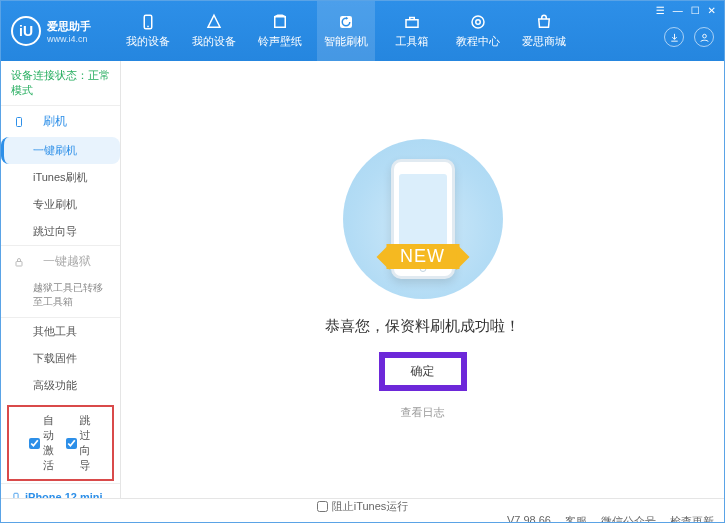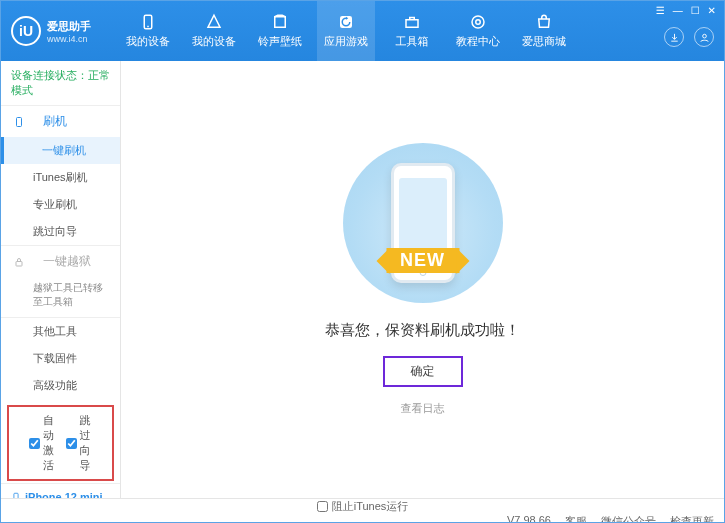--- a/index.html
+++ b/index.html
@@ -18,39 +18,39 @@
 .circle-btn { width: 20px; height: 20px; border: 1px solid rgba(255,255,255,0.6); border-radius: 50%; display: flex; align-items: center; justify-content: center; cursor: pointer; }
 .body { display: flex; height: calc(100% - 60px - 24px); }
 .sidebar { width: 120px; border-right: 1px solid #e5e5e5; overflow-y: auto; font-size: 11px; color: #555; }
 .dev-status { padding: 7px 10px; font-size: 11px; color: #666; }
 .dev-status span { color: #27ae60; }
 .side-section { border-top: 1px solid #eee; }
 .side-head { display: flex; align-items: center; padding: 7px 12px; font-size: 12px; color: #444; gap: 18px; }
 .side-head.blue { color: #2d8fe8; }
 .side-head.gray { color: #aaa; }
 .side-sub { padding: 6px 10px 6px 32px; cursor: pointer; font-size: 11px; }
-.side-sub.active { background: #e8f3fd; color: #2d8fe8; border-left: 3px solid #2d8fe8; padding-left: 38px; }
+.side-sub.active { background: #e8f3fd; color: #2d8fe8; border-left: 3px solid #2d8fe8; padding-left: 29px; border-radius: 8px; }
 .side-note { padding: 4px 10px 8px 32px; font-size: 10px; color: #888; line-height: 1.4; }
 .checks { border: 2px solid #d94a4a; margin: 6px 6px 2px 6px; padding: 6px 20px; display: flex; gap: 10px; font-size: 11px; }
 .checks label { display: flex; align-items: center; gap: 3px; cursor: pointer; }
 .checks input { accent-color: #2d8fe8; width: 11px; height: 11px; }
 .device-block { padding: 6px 10px 8px 10px; border-top: 1px solid #eee; }
 .device-name { color: #2d8fe8; font-size: 11px; font-weight: bold; display: flex; align-items: center; gap: 4px; text-align: center; }
 .device-badge { display: inline-block; border: 1px solid #ccc; border-radius: 2px; padding: 1px 4px; font-size: 9px; color: #888; margin-top: 2px; }
 .main { flex: 1; display: flex; flex-direction: column; align-items: center; justify-content: center; position: relative; }
 .phone-img { width: 160px; height: 160px; border-radius: 50%; background: radial-gradient(circle at 50% 55%, #cfe9f9 0%, #b3dcf5 60%, #a8d6f2 100%); display: flex; align-items: center; justify-content: center; position: relative; margin-bottom: 18px; }
 .phone-body { width: 64px; height: 120px; background: #fff; border-radius: 10px; border: 3px solid #e1eaf1; position: relative; box-shadow: 0 4px 10px rgba(0,0,0,0.12); }
 .phone-screen { position: absolute; top: 12px; bottom: 14px; left: 5px; right: 5px; background: #dbeefb; border-radius: 3px; }
 .phone-home { position: absolute; bottom: 4px; left: 50%; transform: translateX(-50%); width: 7px; height: 7px; border: 1px solid #c1d3e0; border-radius: 50%; }
-.new-banner { position: absolute; bottom: 30px; left: 50%; transform: translateX(-50%); background: #f5b921; color: #fff; font-weight: bold; font-size: 18px; padding: 2px 14px; letter-spacing: 1px; }
+.new-banner { position: absolute; bottom: 30px; left: 50%; transform: translateX(-50%); background: #f5b921; color: #fff; font-weight: normal; font-size: 18px; padding: 2px 14px; letter-spacing: 1px; }
 .new-banner:before, .new-banner:after { content:''; position:absolute; top:0; width:0; height:0; border: 13px solid transparent; }
 .new-banner:before { left:-16px; border-right-color:#f5b921; border-left-width:6px; }
 .new-banner:after { right:-16px; border-left-color:#f5b921; border-right-width:6px; }
 .success-text { font-size: 15px; color: #333; margin-bottom: 16px; }
-.ok-btn { border: 2px solid #6d28d9; background: #fff; padding: 5px 26px; font-size: 12px; color: #444; cursor: pointer; margin-bottom: 14px; }
+.ok-btn { border: 6px solid #6d28d9; background: #fff; padding: 5px 26px; font-size: 12px; color: #444; cursor: pointer; margin-bottom: 14px; }
 .log-link { font-size: 11px; color: #999; cursor: pointer; }
 .footer { height: 24px; border-top: 1px solid #e5e5e5; display: flex; align-items: center; padding: 0 10px; font-size: 11px; color: #666; flex-direction: column; }
 .footer label { display: flex; align-items: center; gap: 4px; cursor: pointer; }
 .footer input { width: 11px; height: 11px; }
 .footer-right { margin-left: auto; display: flex; gap: 14px; }
 .footer-right span { cursor: pointer; }
 svg { display: block; }
 .list-icon { width:10px; height:8px; display:inline-block; }
 .list-icon span { display:block; height:1px; background:#888; margin:1px 0; }
 </style>
@@ -85,21 +85,21 @@
           <path d="M5 5l4-2h6l4 2"></path>
         </svg>
       <span>铃声壁纸</span>
     </div>
     <div class="nav-item active">
       <svg class="nav-icon" viewBox="0 0 24 24" fill="#fff">
           <rect x="4" y="4" width="16" height="16" rx="3" fill="#fff"></rect>
           <path d="M12 7a5 5 0 1 0 5 5" stroke="#2d8fe8" stroke-width="2" fill="none"></path>
           <path d="M12 5v4l3-2z" fill="#2d8fe8"></path>
         </svg>
-      <span>应用游戏</span>
+      <span>智能刷机</span>
     </div>
     <div class="nav-item">
       <svg class="nav-icon" viewBox="0 0 24 24" fill="none" stroke="#fff" stroke-width="2">
           <rect x="4" y="9" width="16" height="10"></rect>
           <path d="M9 9V6h6v3"></path>
         </svg>
       <span>工具箱</span>
     </div>
     <div class="nav-item">
       <svg class="nav-icon" viewBox="0 0 24 24" fill="none" stroke="#fff" stroke-width="2">

